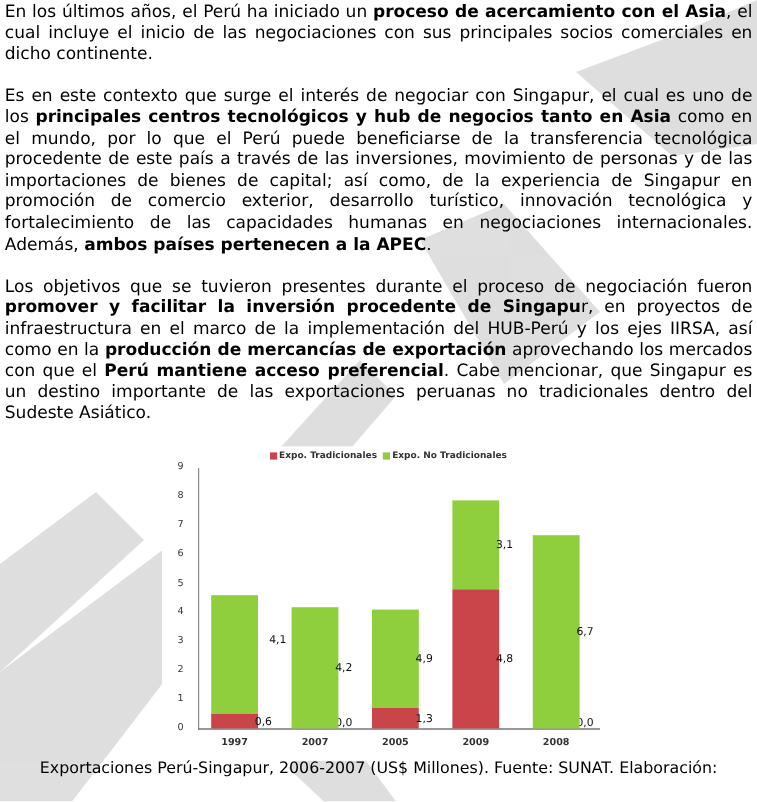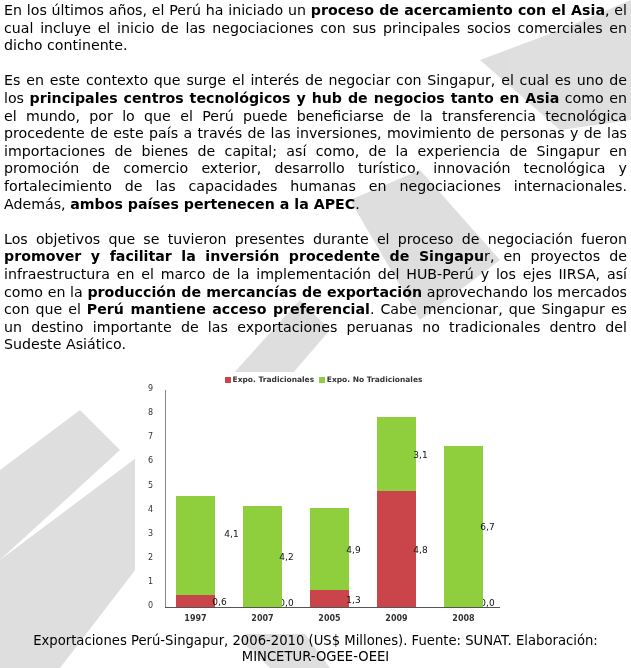--- a/index.html
+++ b/index.html
@@ -91,15 +91,14 @@
     <div class="bar" style="left: 309px; top: 0px; height: 235px;">
       <div class="seg seg-trad" style="bottom: 0px; height: 0px; top: auto;"></div>
       <div class="lbl" style="bottom: -1px;">0,0</div>
       <div class="seg seg-notrad" style="bottom: 0px; height: 161.47px; top: auto;"></div>
       <div class="lbl" style="bottom: 74.735px;">6,7</div>
     </div>
     <div class="xtick" style="left: 303.5px;">2008</div>
   </div>
 
 <div class="caption">
-  <div>Exportaciones Perú-Singapur, 2006-2010 (US$ Millones). Fuente: SUNAT. Elaboración:</div>
-  <div>MINCETUR-OGEE-OEEI</div>
+  <div>Exportaciones Perú-Singapur, 2006-2007 (US$ Millones). Fuente: SUNAT. Elaboración:</div>
 </div>
 
 </body></html>

